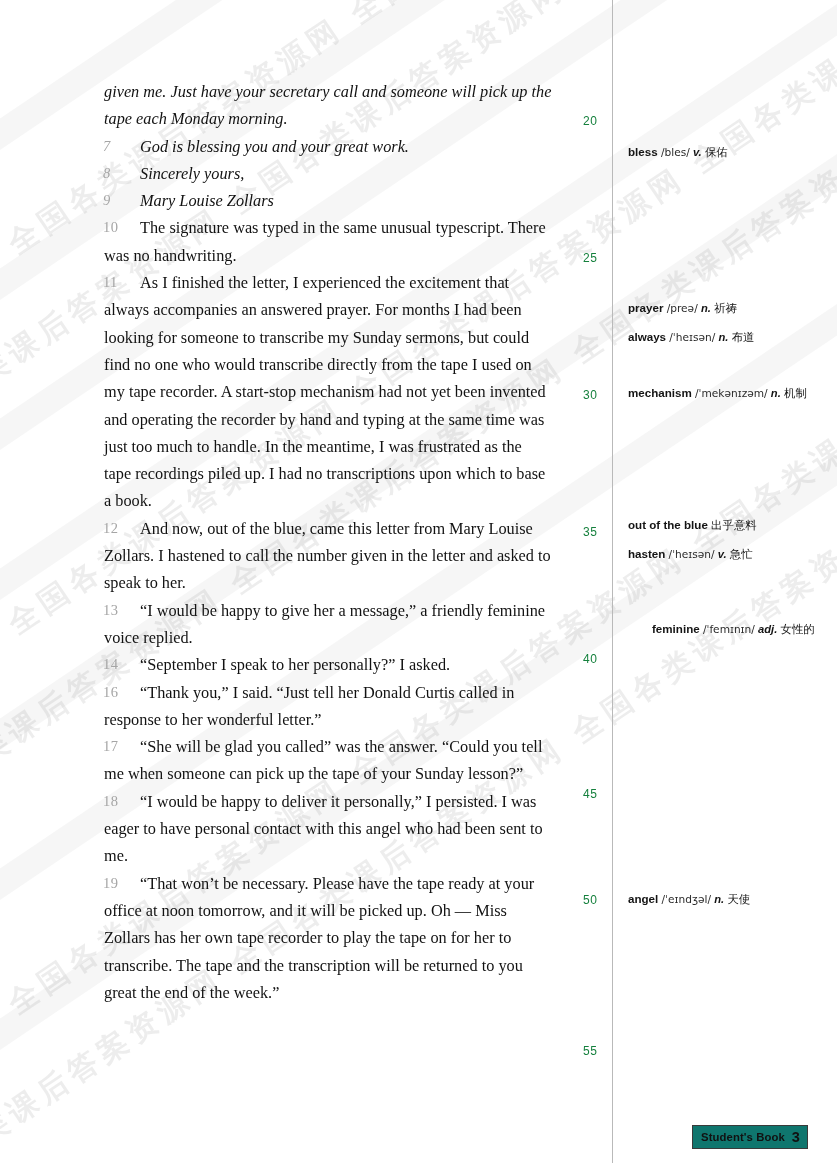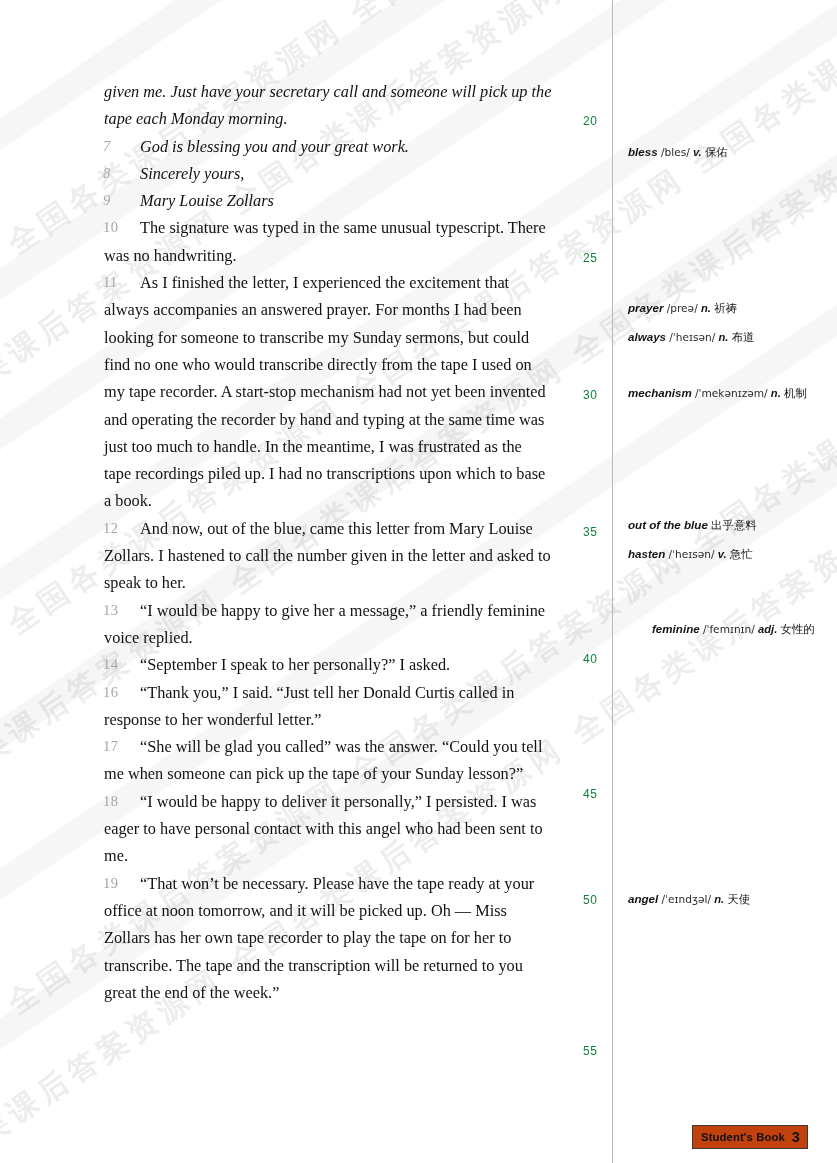--- a/index.html
+++ b/index.html
@@ -44,33 +44,33 @@
     font-family:"Liberation Sans",sans-serif;letter-spacing:.5px;
   }
 
   
   .glosscol{position:absolute;left:628px;top:0;width:190px;}
   .gentry{
     position:absolute;width:186px;
     font-family:"Liberation Sans","DejaVu Sans",sans-serif;
     font-size:11.6px;line-height:17px;color:#141414;
   }
-  .gentry .hw{font-weight:bold;font-style:italic;}
+  .gentry .hw{font-weight:bold;}
   .gentry .ipa{
     font-family:"DejaVu Sans",sans-serif;font-size:10.6px;
     color:#2a2a2a;font-weight:400;text-align:right;
   }
   .gentry .pos{font-style:italic;font-weight:bold;font-size:11.2px;}
   .gentry .cn{font-family:"DejaVu Sans",sans-serif;font-size:11.4px;}
 
   
   .footer{
     position:absolute;left:692px;top:1125px;
     display:flex;align-items:center;gap:7px;
-    border:1px solid #3a3a3a;background:#c2410c;
+    border:1px solid #3a3a3a;background:#0f766e;
     padding:3px 7px 3px 8px;
   }
   .footer .fb-label{
     font-family:"Liberation Sans",sans-serif;font-size:11.3px;
     font-weight:bold;color:#111;letter-spacing:.1px;
   }
   .footer .fb-page{
     font-family:"Liberation Sans",sans-serif;font-size:14.5px;
     font-weight:bold;color:#111;
   }

